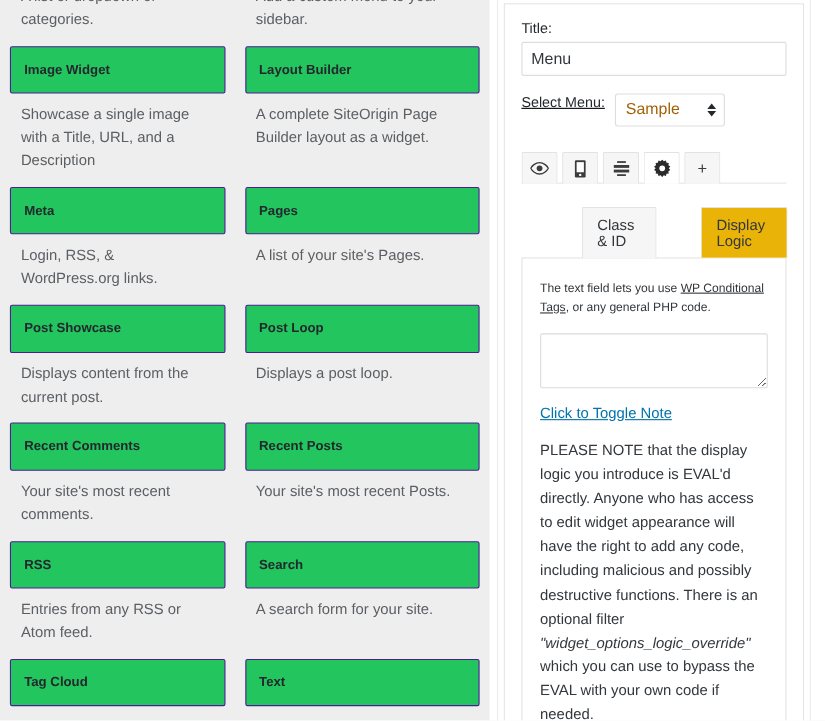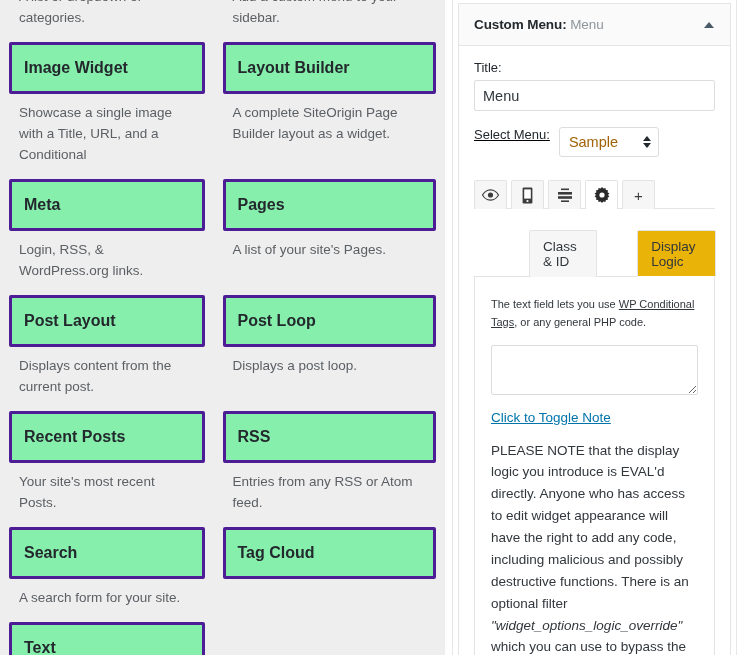--- a/index.html
+++ b/index.html
@@ -27,25 +27,25 @@
     flex-wrap: wrap;
     column-gap: 0px;
   }
   .widget-cell {
     width: 50%;
     padding-right: 18px;
     margin-bottom: 10px;
   }
   .widget-cell:nth-child(even) { padding-right: 0; padding-left: 0; }
   .widget-card {
-    background: #86efac;
-    border: 3px solid #4c1d95;
+    background: #22c55e;
+    border: 1px solid #4c1d95;
     border-radius: 2px;
     padding: 13px 12px 14px 12px;
-    font-size: 16px;
+    font-size: 12px;
     font-weight: bold;
     color: #23282d;
     line-height: 1.2;
     cursor: pointer;
   }
   .widget-desc {
     font-size: 13.5px;
     color: #5b5f63;
     line-height: 1.55;
     padding: 9px 12px 3px 10px;
@@ -265,43 +265,47 @@
   <div class="widget-pane">
     <div class="widget-grid" id="widget-grid">
         <div class="widget-cell partial">
           <div class="widget-desc">A list or dropdown of categories.</div>
         </div>
         <div class="widget-cell partial">
           <div class="widget-desc">Add a custom menu to your sidebar.</div>
         </div>
         <div class="widget-cell">
           <div class="widget-card">Image Widget</div>
-          <div class="widget-desc">Showcase a single image with a Title, URL, and a Conditional</div>
+          <div class="widget-desc">Showcase a single image with a Title, URL, and a Description</div>
         </div>
         <div class="widget-cell">
           <div class="widget-card">Layout Builder</div>
           <div class="widget-desc">A complete SiteOrigin Page Builder layout as a widget.</div>
         </div>
         <div class="widget-cell">
           <div class="widget-card">Meta</div>
           <div class="widget-desc">Login, RSS, &amp; WordPress.org links.</div>
         </div>
         <div class="widget-cell">
           <div class="widget-card">Pages</div>
           <div class="widget-desc">A list of your site's Pages.</div>
         </div>
         <div class="widget-cell">
-          <div class="widget-card">Post Layout</div>
+          <div class="widget-card">Post Showcase</div>
           <div class="widget-desc">Displays content from the current post.</div>
         </div>
         <div class="widget-cell">
           <div class="widget-card">Post Loop</div>
           <div class="widget-desc">Displays a post loop.</div>
         </div>
         <div class="widget-cell">
+          <div class="widget-card">Recent Comments</div>
+          <div class="widget-desc">Your site's most recent comments.</div>
+        </div>
+        <div class="widget-cell">
           <div class="widget-card">Recent Posts</div>
           <div class="widget-desc">Your site's most recent Posts.</div>
         </div>
         <div class="widget-cell">
           <div class="widget-card">RSS</div>
           <div class="widget-desc">Entries from any RSS or Atom feed.</div>
         </div>
         <div class="widget-cell">
           <div class="widget-card">Search</div>
           <div class="widget-desc">A search form for your site.</div>
@@ -314,27 +318,20 @@
         </div>
       </div>
   </div>
 
   <div class="pane-divider"></div>
   <div class="right-divider"></div>
 
   <div class="settings-pane">
     <div class="wf-panel">
 
-      <div class="wf-header">
-        <div class="wf-title">
-          <span>Custom Menu:</span>
-          <span class="muted">Menu</span>
-        </div>
-        <div class="caret-up"></div>
-      </div>
 
       <div class="wf-body">
 
         <label class="field-label">Title:</label>
         <input class="text-input" type="text" value="Menu" style="">
 
         <div class="inline-field">
           <label class="field-label">Select Menu:</label>
           <span class="select-wrap">
             <select class="select-box">

